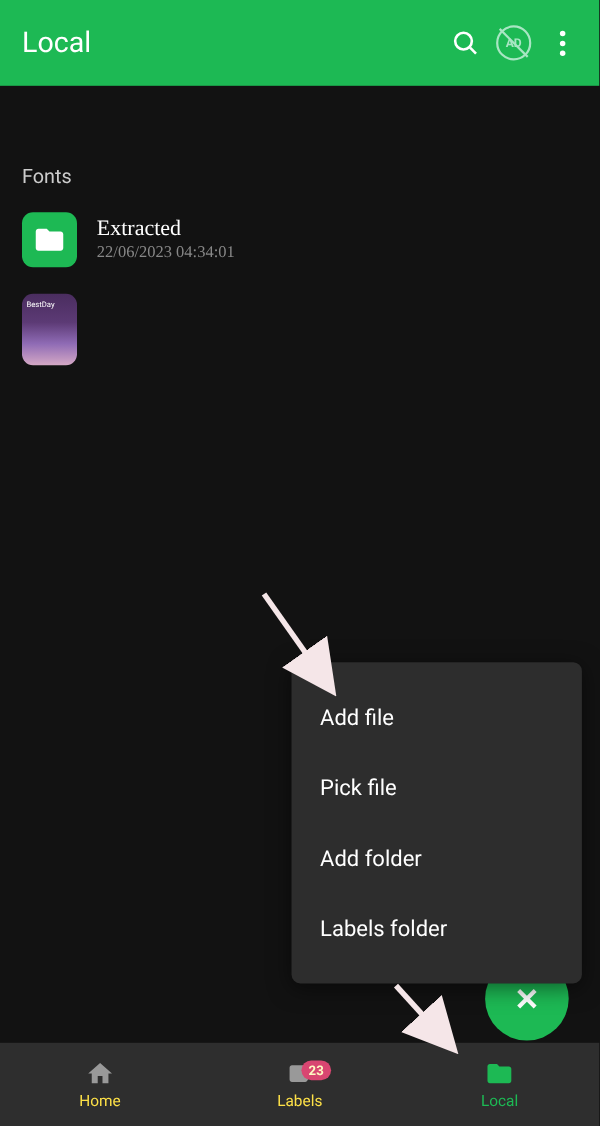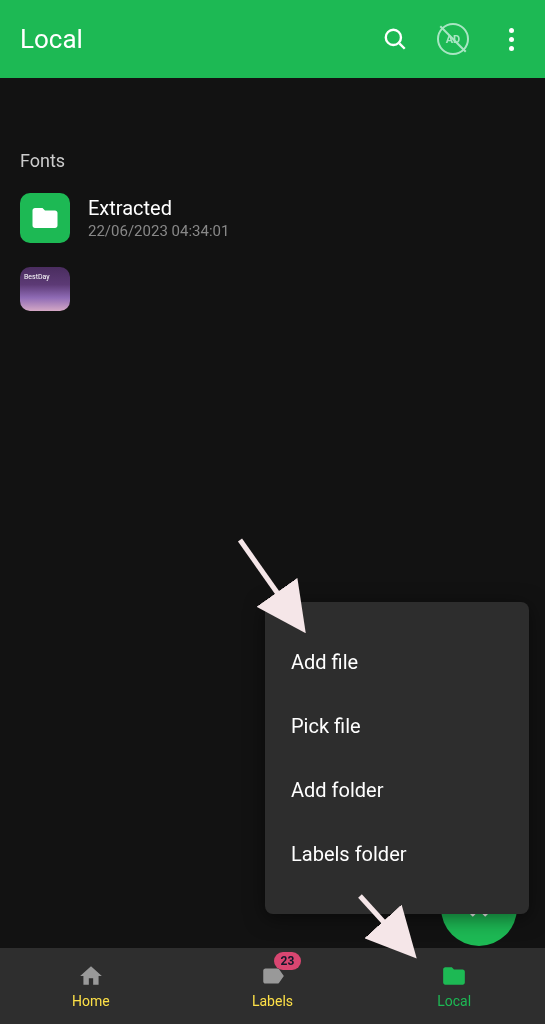--- a/index.html
+++ b/index.html
@@ -20,21 +20,21 @@
       padding: 0 20px;
     }
     .header-title {
       font-size: 26px;
       color: #fff;
       flex: 1;
     }
     .header-icons {
       display: flex;
       align-items: center;
-      gap: 28px;
+      gap: 14px;
     }
     .header-icon {
       width: 28px;
       height: 28px;
       display: flex;
       align-items: center;
       justify-content: center;
       cursor: pointer;
     }
     .ad-badge {
@@ -89,57 +89,58 @@
       height: 50px;
       background: #1db954;
       border-radius: 10px;
       display: flex;
       align-items: center;
       justify-content: center;
       flex-shrink: 0;
     }
     .apk-icon {
       width: 50px;
-      height: 44px;
+      height: 65px;
       border-radius: 10px;
       background: linear-gradient(180deg, #4a2d5f 0%, #5c3a75 40%, #8f6bb5 70%, #d4a8c5 100%);
       flex-shrink: 0;
       position: relative;
       overflow: hidden;
     }
     .apk-label {
       position: absolute;
       top: 6px;
       left: 4px;
       font-size: 7px;
       color: #fff;
     }
     .file-info {
       display: flex;
       flex-direction: column;
       justify-content: center;
       gap: 2px;
+      font-family: Liberation Serif, serif;
     }
     .file-name {
       font-size: 20px;
       color: #fff;
     }
     .file-meta {
       font-size: 15px;
       color: #888;
       text-align: right;
     }
     .popup-menu {
       position: absolute;
       right: 16px;
       top: 602px;
       width: 264px;
       background: #2d2d2d;
       border-radius: 8px;
-      padding: 28px 0;
+      padding: 18px 0;
       box-shadow: 0 4px 20px rgba(0,0,0,0.5);
     }
     .popup-item {
       padding: 20px 26px;
       font-size: 20px;
       color: #fff;
       cursor: pointer;
     }
     .fab {
       position: absolute;
@@ -184,24 +185,24 @@
     }
     .nav-label {
       font-size: 14px;
       color: #fde047;
     }
     .nav-item.active .nav-label {
       color: #1db954;
     }
     .nav-badge {
       position: absolute;
-      top: 4px;
+      top: 16px;
       right: 62px;
       background: #d84671;
-      color: #0f172a;
+      color: #fef9c3;
       font-size: 12px;
       font-weight: bold;
       padding: 2px 7px;
       border-radius: 12px;
     }
     .arrow {
       position: absolute;
       pointer-events: none;
     }
     .arrow1 {

